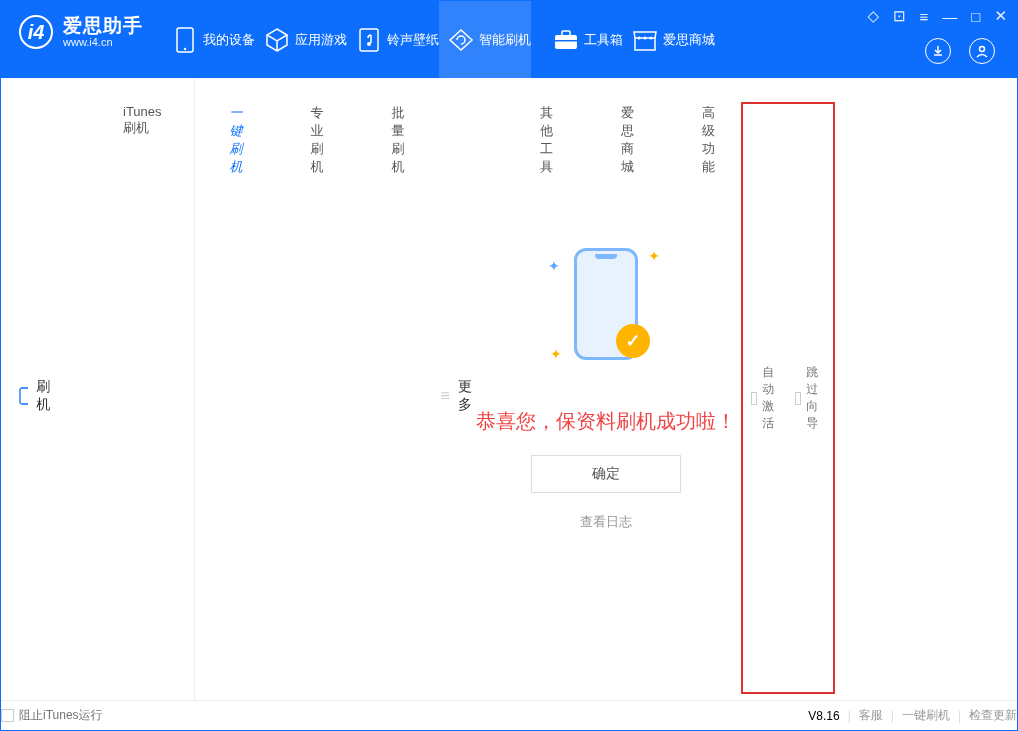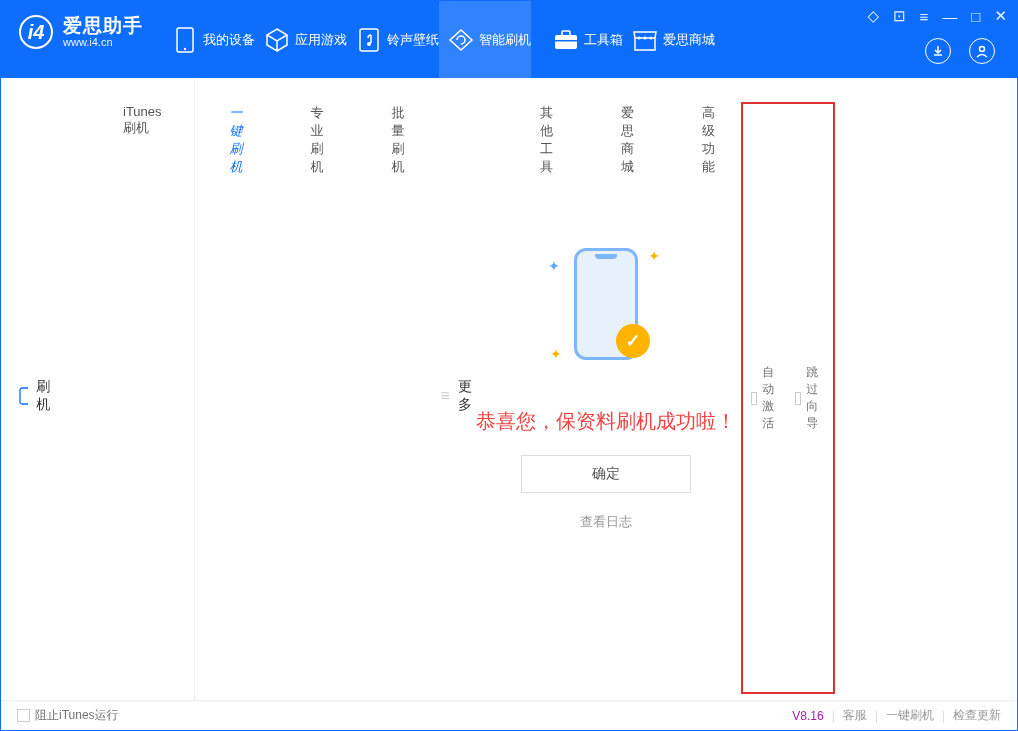--- a/index.html
+++ b/index.html
@@ -49,29 +49,29 @@
 .phone-illust { position: relative; width: 100px; height: 140px; }
 .phone-body { position: absolute; left: 18px; top: 0; width: 64px; height: 112px; border: 3px solid #7db8ff; border-radius: 12px; background: #e8f2ff; }
 .phone-notch { position: absolute; left: 50%; top: 3px; transform: translateX(-50%); width: 22px; height: 5px; background: #7db8ff; border-radius: 0 0 4px 4px; }
 .check-badge { position: absolute; right: 6px; bottom: 30px; width: 34px; height: 34px; background: #ffb400; border-radius: 50%; display: flex; align-items: center; justify-content: center; color: #fff; font-size: 18px; font-weight: bold; }
 .sparkle { position: absolute; color: #ffb400; font-size: 14px; }
 .sp1 { top: 10px; left: -8px; color: #5aa9ff; }
 .sp2 { top: 0px; right: -4px; }
 .sp3 { bottom: 26px; left: -6px; color: #ffb400; }
 
 .success-msg { font-size: 20px; color: #ef4444; }
-.confirm-btn { width: 170px; height: 38px; border: 1px solid #ddd; background: #fff; font-size: 14px; color: #555; cursor: pointer; }
+.confirm-btn { width: 150px; height: 38px; border: 1px solid #ddd; background: #fff; font-size: 14px; color: #555; cursor: pointer; }
 .view-log { font-size: 13px; color: #999; cursor: pointer; }
 
-.statusbar { height: 30px; border-top: 1px solid #eee; display: flex; align-items: center; padding: 0 16px; font-size: 12px; color: #aaa; }
+.statusbar { height: 30px; border-top: 1px solid #eee; display: flex; align-items: center; padding: 0 0; font-size: 12px; color: #aaa; }
 .statusbar .left { display: flex; align-items: center; gap: 6px; }
 .statusbar .right { margin-left: auto; display: flex; align-items: center; gap: 8px; color: #999; }
 .statusbar .right .link { cursor: pointer; }
 .statusbar .sep { color: #ddd; }
-.version { color: #a21caf; }
+.version { color: #000000; }
 </style>
 </head>
 <body>
 
 <div class="header">
   <div class="logo-area">
     <div class="logo-circle">i4</div>
     <div class="logo-text">
       <div class="logo-title">爱思助手</div>
       <div class="logo-sub">www.i4.cn</div>

